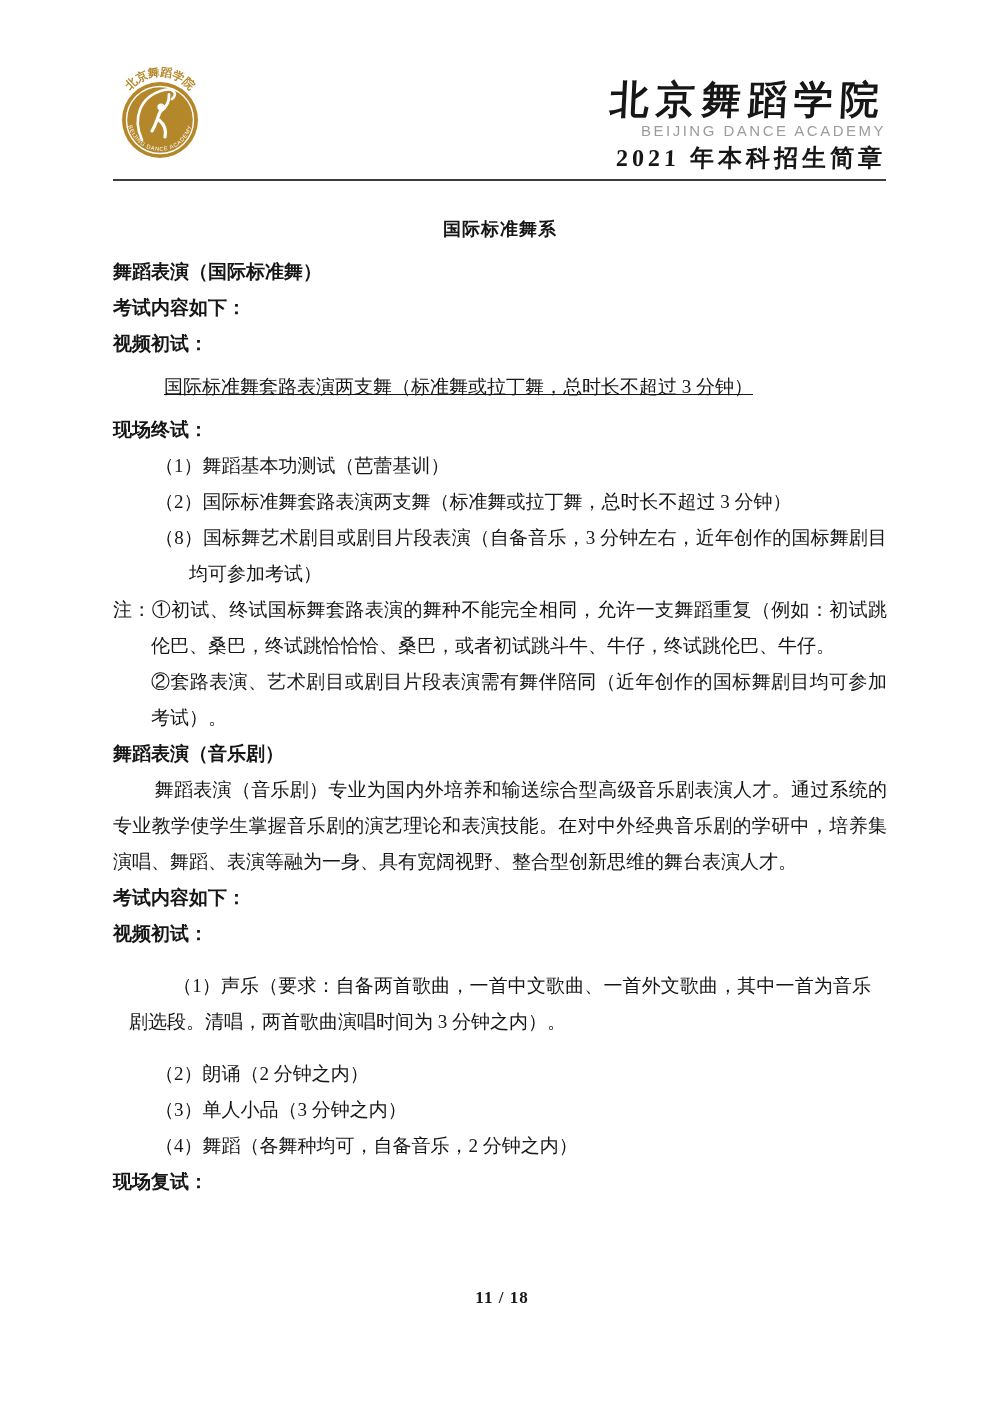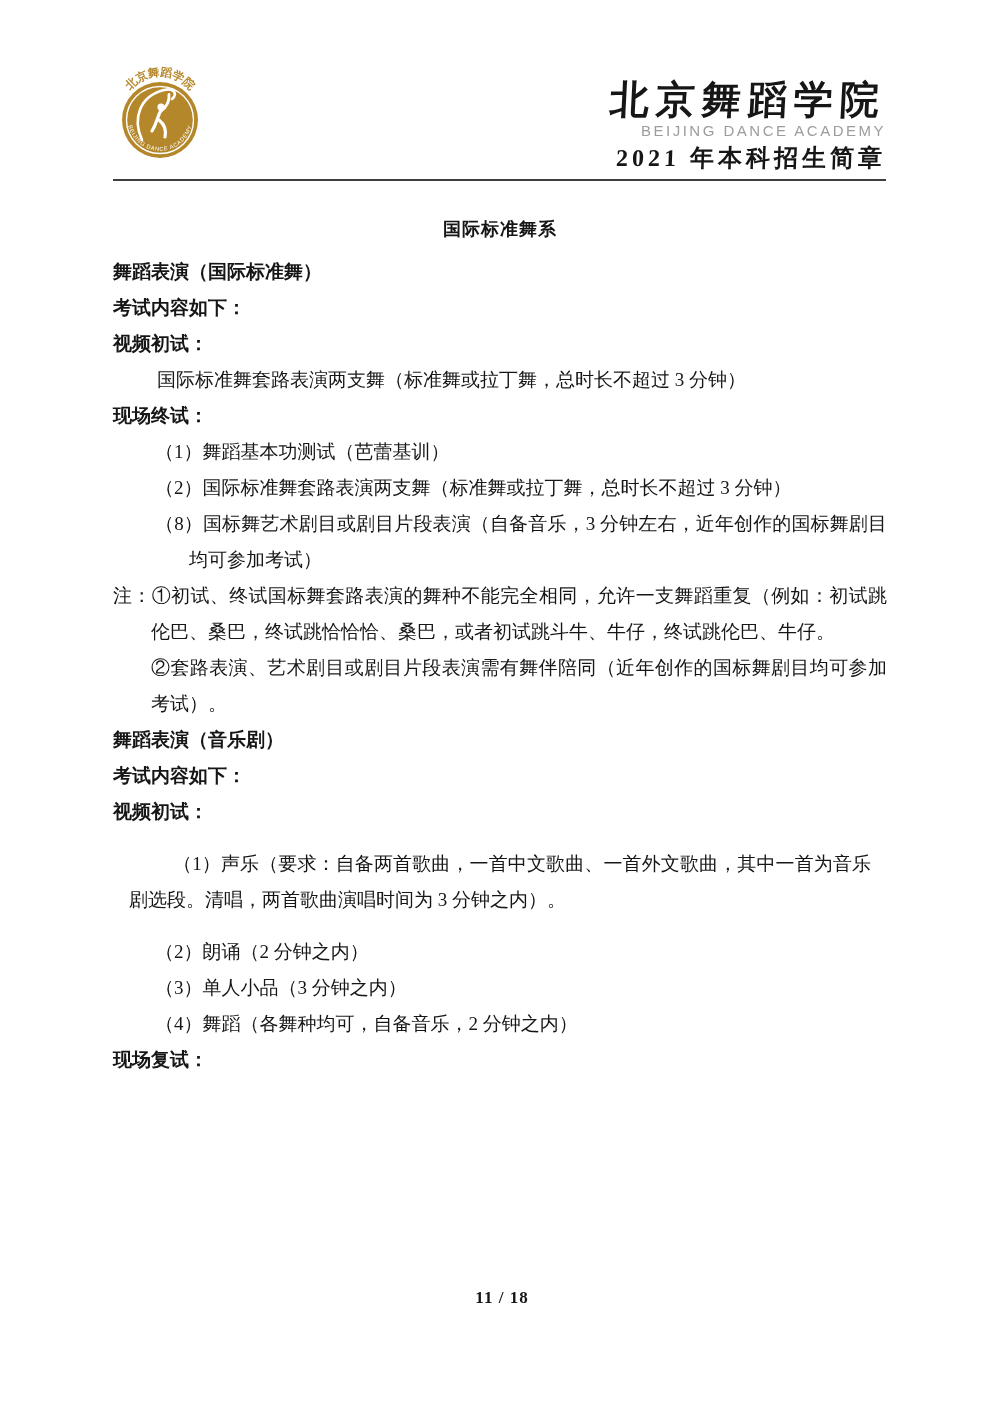--- a/index.html
+++ b/index.html
@@ -28,21 +28,21 @@
     line-height:28px; transform:skewX(-2deg); transform-origin:right; white-space:nowrap;
   }
   .head-rule { position:absolute; left:113px; top:179px; width:773px; height:2px; background:#3d3d3d; }
 
   
   .content { position:absolute; left:113px; top:212px; width:774px; font-size:19px; line-height:36px; }
   .sec-title { text-align:center; font-size:18px; font-weight:bold; line-height:34px; margin:0 0 8px 0; letter-spacing:1px; }
   .subhead  { font-weight:bold; margin:0; }
   .para     { margin:0; text-indent:2.2em; text-align:justify; }
   .label    { font-weight:bold; margin:0; }
-  .vitem    { margin:0; padding-left:44px; }
+  .vitem    { margin:7px; padding-left:44px;text-decoration:underline; }
   .item     { margin:0; padding-left:76px; text-indent:-34px; text-align:justify; }
   .item-para{ margin:16px; text-indent:44px; text-align:justify; }
   .note     { margin:0; padding-left:38px; text-indent:-38px; text-align:justify; }
   .note2    { margin:0; padding-left:38px; text-align:justify; }
   .sec2     { margin-top:54px; }
 
   
   .footer {
     position:absolute; left:2px; top:1288px; width:100%;
     text-align:center; font-size:17px; font-weight:bold; letter-spacing:1px;
@@ -97,20 +97,21 @@
     <p class="label">视频初试：</p>
     <p class="vitem">国际标准舞套路表演两支舞（标准舞或拉丁舞，总时长不超过 3 分钟）</p>
     <p class="label">现场终试：</p>
     <p class="item">（1）舞蹈基本功测试（芭蕾基训）</p>
     <p class="item">（2）国际标准舞套路表演两支舞（标准舞或拉丁舞，总时长不超过 3 分钟）</p>
     <p class="item">（8）国标舞艺术剧目或剧目片段表演（自备音乐，3 分钟左右，近年创作的国标舞剧目均可参加考试）</p>
     <p class="note">注：①初试、终试国标舞套路表演的舞种不能完全相同，允许一支舞蹈重复（例如：初试跳伦巴、桑巴，终试跳恰恰恰、桑巴，或者初试跳斗牛、牛仔，终试跳伦巴、牛仔。</p>
     <p class="note2">②套路表演、艺术剧目或剧目片段表演需有舞伴陪同（近年创作的国标舞剧目均可参加考试）。</p>
 
     <p class="subhead">舞蹈表演（音乐剧）</p>
+    <p class="para">舞蹈表演（音乐剧）专业为国内外培养和输送综合型高级音乐剧表演人才。通过系统的专业教学使学生掌握音乐剧的演艺理论和表演技能。在对中外经典音乐剧的学研中，培养集演唱、舞蹈、表演等融为一身、具有宽阔视野、整合型创新思维的舞台表演人才。</p>
     <p class="label">考试内容如下：</p>
     <p class="label">视频初试：</p>
     <p class="item-para">（1）声乐（要求：自备两首歌曲，一首中文歌曲、一首外文歌曲，其中一首为音乐剧选段。清唱，两首歌曲演唱时间为 3 分钟之内）。</p>
     <p class="item">（2）朗诵（2 分钟之内）</p>
     <p class="item">（3）单人小品（3 分钟之内）</p>
     <p class="item">（4）舞蹈（各舞种均可，自备音乐，2 分钟之内）</p>
     <p class="label">现场复试：</p>
   </div>
 
   <div class="footer">11 / 18</div>

